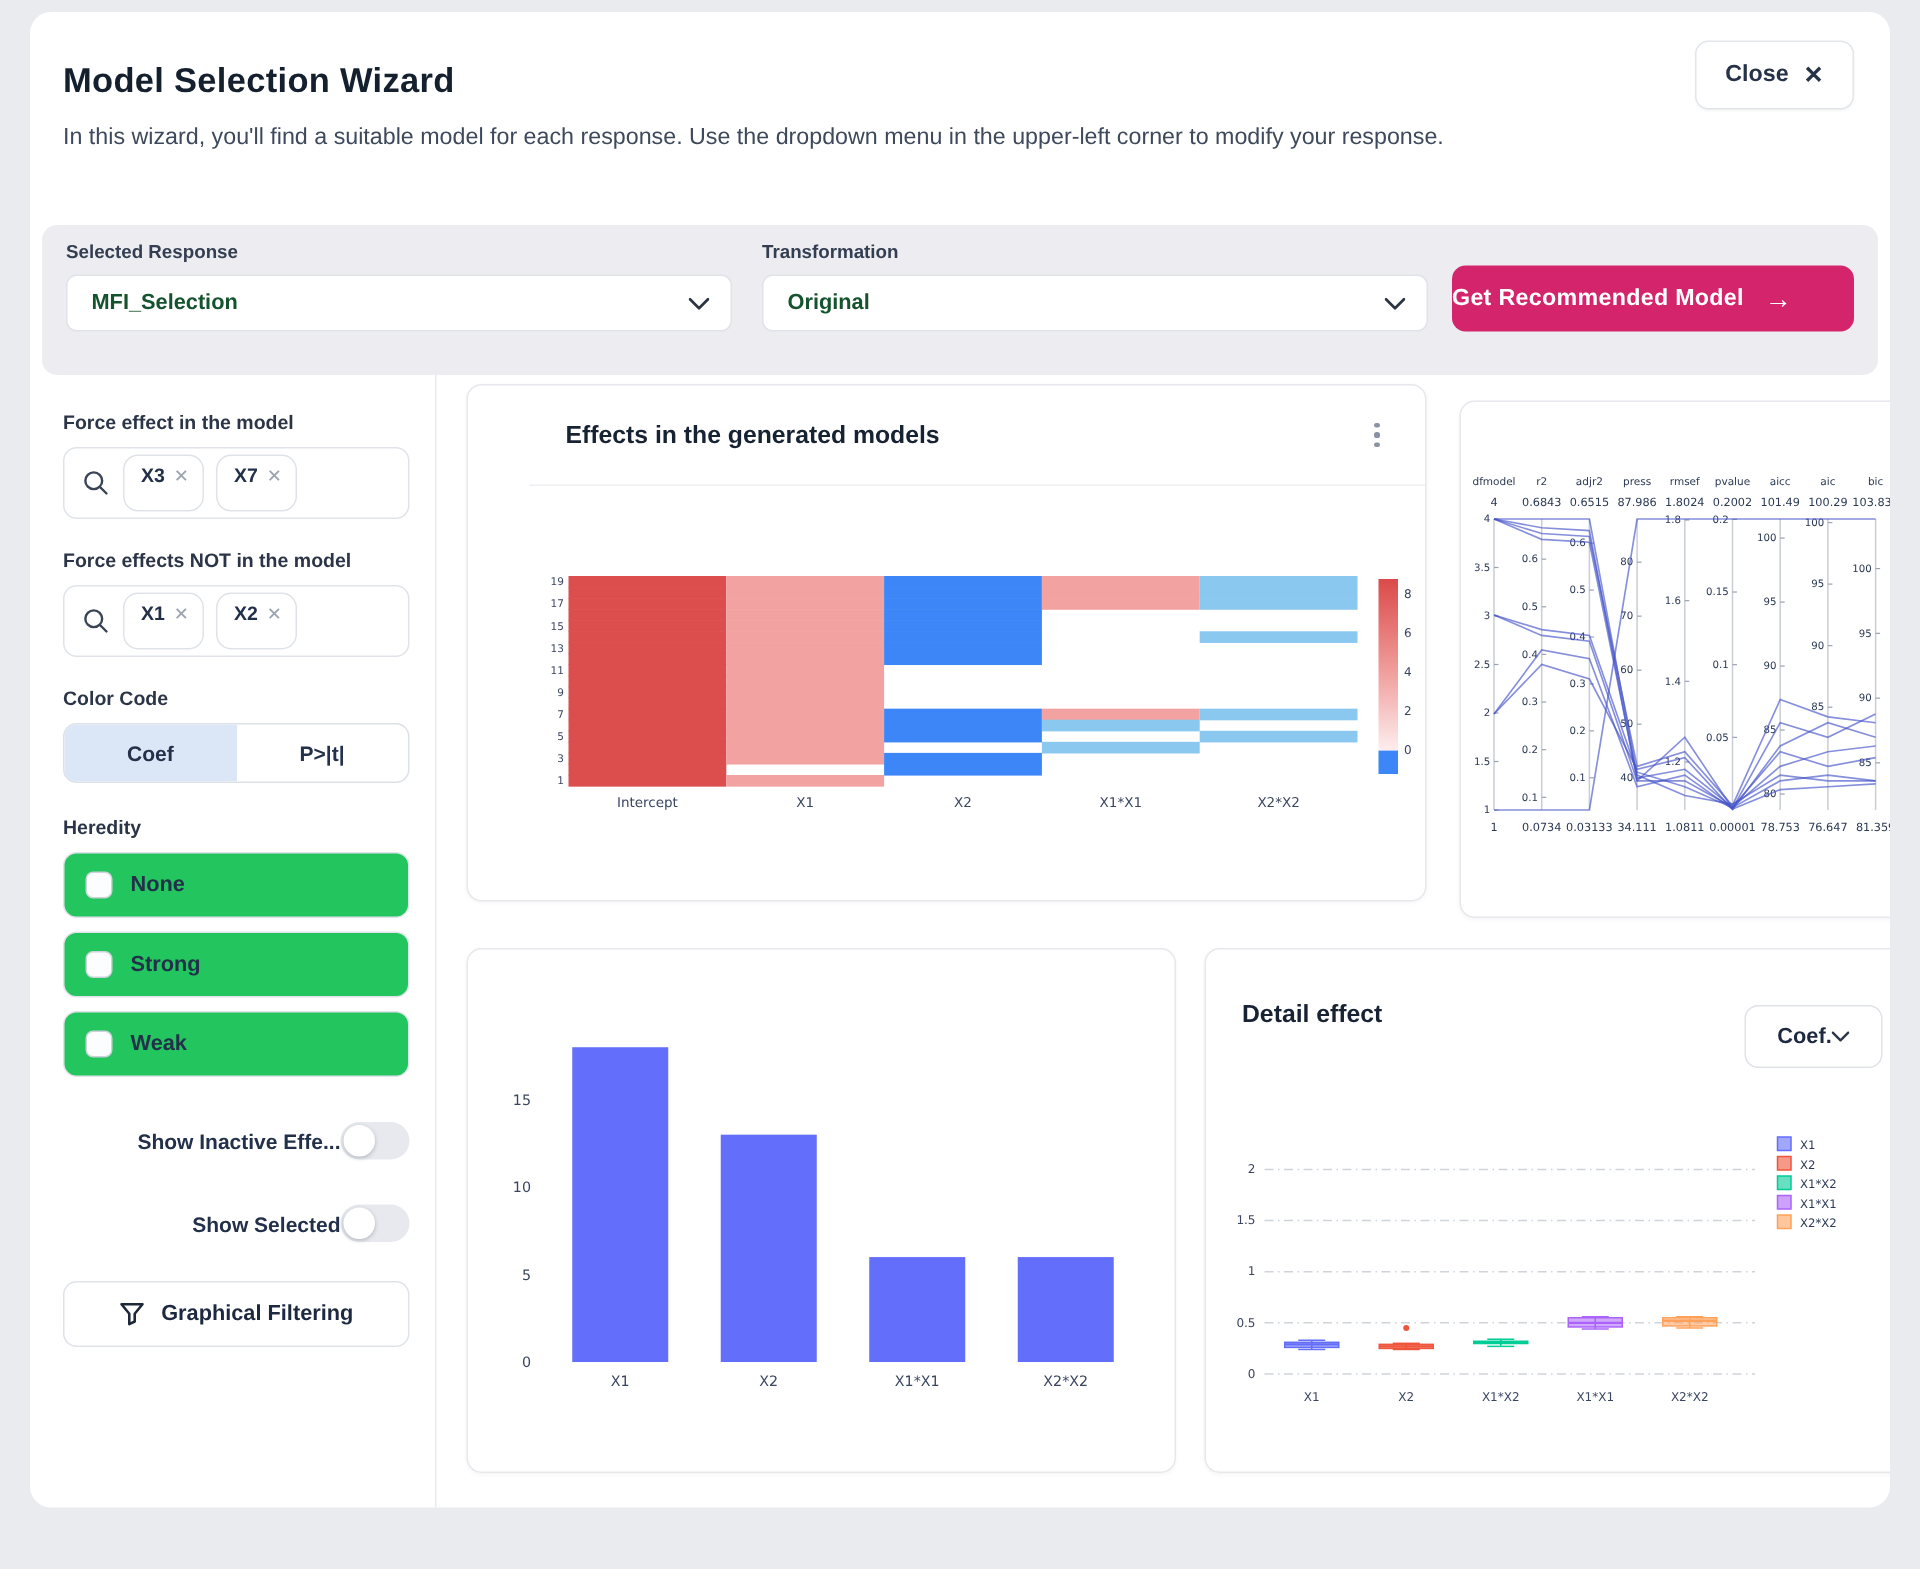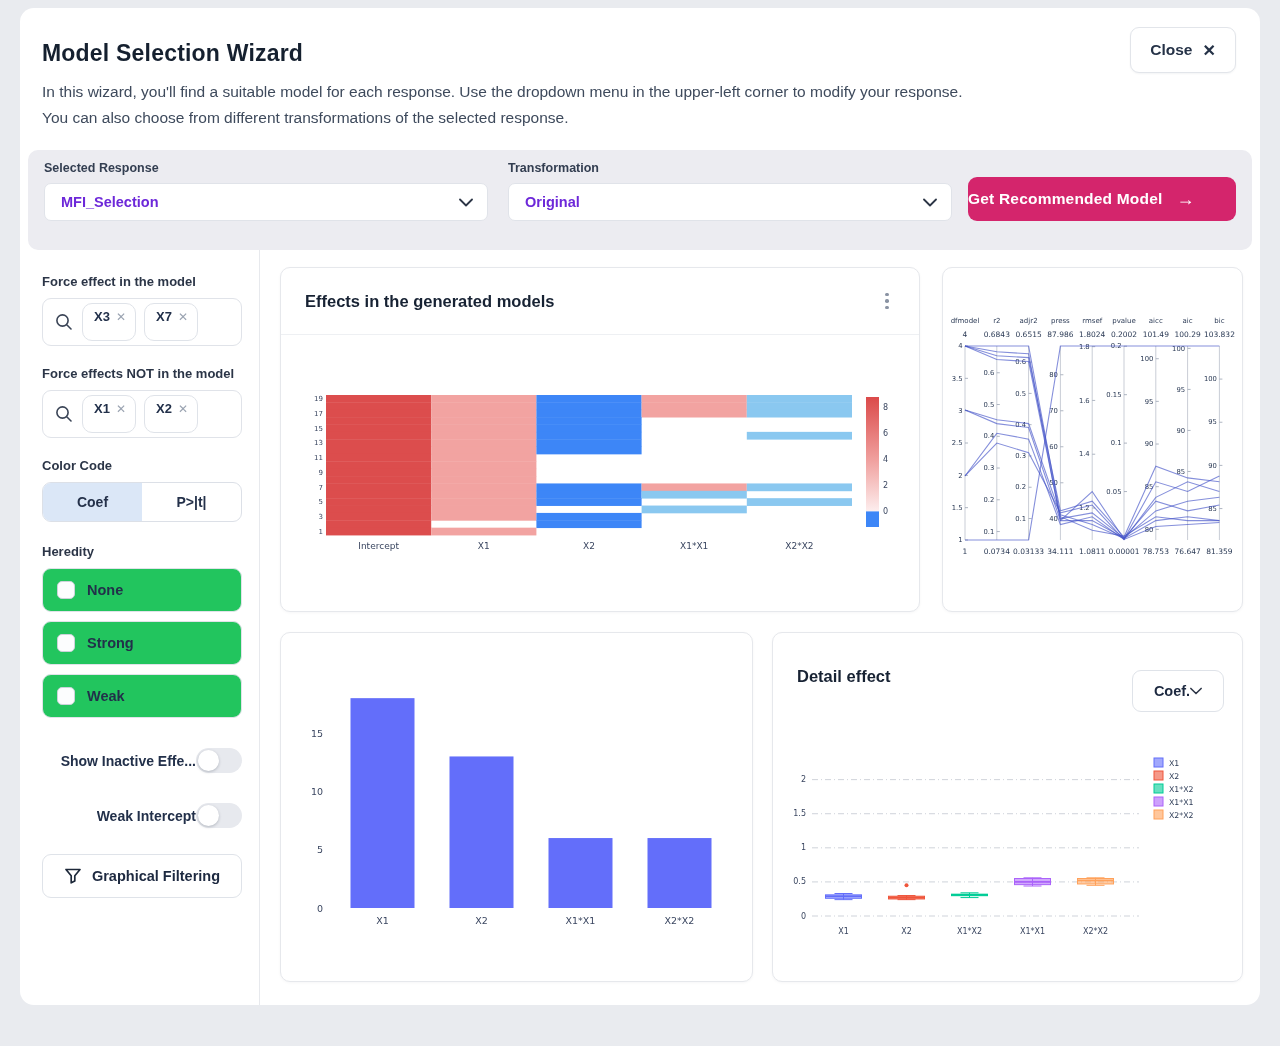--- a/index.html
+++ b/index.html
@@ -10,29 +10,29 @@
   .hdr { position:relative; padding:32px 24px 0 22px; }
   .hdr h1 { font-size:23px; font-weight:700; color:#15202f; letter-spacing:.2px; }
   .hdr .sub { margin-top:12px; font-size:15.5px; line-height:26px; color:#3e4a5c; }
   .close-btn { position:absolute; right:24px; top:19px; width:106px; height:46px; background:#fff; border:1px solid #e2e5ea; border-radius:9px; box-shadow:0 1px 2px rgba(20,30,50,.05); display:flex; align-items:center; justify-content:center; gap:10px; font-size:15.5px; font-weight:600; color:#253247; cursor:pointer; }
   .close-btn .x { font-size:16px; }
 
   
   .strip { position:absolute; left:8px; top:142px; width:1224px; height:100px; background:#ececf1; border-radius:10px; }
   .fld-label { font-size:12.5px; font-weight:600; color:#333e51; }
   .fld { position:absolute; }
-  .fld .sel { margin-top:8px; height:38px; background:#fff; border:1px solid #e0e3e9; border-radius:7px; display:flex; align-items:center; justify-content:space-between; padding:0 14px 0 16px; font-size:14.5px; font-weight:600; color:#6d28d9; cursor:pointer; }
+  .fld .sel { margin-top:8px; height:38px; background:#fff; border:1px solid #e0e3e9; border-radius:7px; display:flex; align-items:center; justify-content:space-between; padding:0 14px 0 16px; font-size:14.5px; font-weight:600; color:#14532d; cursor:pointer; }
   .fld-response { left:16px; top:11px; width:444px; }
   .fld-transform { left:480px; top:11px; width:444px; }
   .rec-btn { position:absolute; left:940px; top:27px; width:268px; height:44px; border:none; border-radius:9px; background:#d4256c; color:#fff; font-size:15.5px; font-weight:600; display:flex; align-items:center; justify-content:flex-start; gap:14px; cursor:pointer; font-family:inherit; letter-spacing:.2px; }
   .rec-btn .arrow { font-size:18px; }
 
   
   .content { position:absolute; left:0; top:242px; width:1240px; height:755px; display:flex; }
-  .sidebar { width:240px; height:100%; border-right:1px solid #e7e9ed; padding:24px 17px 0 22px; }
+  .sidebar { width:271px; height:100%; border-right:1px solid #e7e9ed; padding:24px 17px 0 22px; }
   .side-label { font-size:13px; font-weight:600; color:#2b3547; margin-bottom:9px; }
   .search-box { height:48px; border:1px solid #e0e3e9; border-radius:9px; display:flex; align-items:center; padding:0 8px 0 11px; gap:8px; margin-bottom:20px; background:#fff; }
   .chip { display:flex; align-items:center; gap:6px; border:1px solid #dfe3e9; border-radius:10px; padding:5px 9px 16px 11px; font-size:13px; font-weight:700; color:#22304a; background:#fff; }
   .chip .rm { color:#9aa3b1; font-size:12px; font-weight:400; cursor:pointer; }
   .seg { display:flex; height:40px; border:1px solid #dce0e7; border-radius:9px; overflow:hidden; margin-bottom:22px; background:#fff; }
   .seg > div { flex:1; display:flex; align-items:center; justify-content:center; font-size:14px; font-weight:600; color:#24314a; cursor:pointer; }
   .seg .active { background:#dbe7f7; }
   .chk-card { height:44px; border:1px solid #e0e3e9; border-radius:9px; display:flex; align-items:center; gap:12px; padding:0 14px; margin-bottom:9px; background:#22c55e; cursor:pointer; }
   .chk-box { width:18px; height:18px; border:1.5px solid #ccd2da; border-radius:5px; background:#fcfdfe; }
   .chk-card span.lbl { font-size:14.5px; font-weight:600; color:#22304a; }
@@ -43,41 +43,40 @@
   .gf-btn { margin-top:26px; width:100%; height:44px; border:1px solid #dfe3e9; border-radius:9px; background:#fff; display:flex; align-items:center; justify-content:center; gap:10px; font-size:14.5px; font-weight:700; color:#1d2940; cursor:pointer; font-family:inherit; }
 
   
   .main { position:relative; flex:1; }
   .card { position:absolute; background:#fff; border:1px solid #e6e8ec; border-radius:10px; box-shadow:0 1px 3px rgba(25,35,55,.04); display:flex; flex-direction:column; }
   .card-hd { display:flex; align-items:center; justify-content:space-between; padding:0 18px 0 24px; border-bottom:1px solid #eef0f3; flex:none; }
   .card-hd h2 { font-size:16.5px; font-weight:700; color:#172233; }
   .kebab { width:28px; height:28px; display:flex; flex-direction:column; align-items:center; justify-content:center; gap:3px; cursor:pointer; }
   .kebab i { width:3.5px; height:3.5px; border-radius:50%; background:#8a93a3; }
   .card-body { flex:1; display:flex; align-items:center; justify-content:center; }
-  #card-effects { left:20px; top:17px; width:640px; height:345px; }
+  #card-effects { left:20px; top:6px; width:640px; height:345px;padding-left:41px; }
   #card-effects .card-hd { height:67px; }
   #card-quality { left:682px; top:17px; width:301px; height:345px; }
   #card-quality .card-hd { height:67px; }
   #card-freq { left:20px; top:382px; width:473px; height:350px; }
   #card-freq .card-hd { height:68px; }
   #card-detail { left:512px; top:382px; width:471px; height:350px; }
   #card-detail .card-hd { height:86px; border-bottom:none; }
   .coef-btn { height:42px; min-width:92px; border:1px solid #dfe3e9; border-radius:9px; background:#fff; display:flex; align-items:center; justify-content:center; font-size:14.5px; font-weight:600; color:#1d2940; cursor:pointer; font-family:inherit;margin-top:29px; }
   svg text { font-family:"DejaVu Sans",sans-serif; }
 </style>
 </head>
 <body>
 
 <div class="panel">
 
   <div class="hdr">
     <h1>Model Selection Wizard</h1>
     <div class="sub">
       <div>In this wizard, you'll find a suitable model for each response. Use the dropdown menu in the upper-left corner to modify your response.</div>
-      <div>You can also choose from different transformations of the selected response.</div>
     </div>
     <div class="close-btn">
       <span>Close</span>
       <span class="x">✕</span>
     </div>
   </div>
 
   <div class="strip">
     <div class="fld fld-response">
       <div class="fld-label">Selected Response</div>
@@ -158,21 +157,21 @@
         <span class="lbl">Weak</span>
       </div>
 
       <div class="tgl-row">
         <span class="lbl">Show Inactive Effe...</span>
         <span class="toggle">
             <span class="knob"></span>
           </span>
       </div>
       <div class="tgl-row">
-        <span class="lbl">Weak Intercept</span>
+        <span class="lbl">Show Selected</span>
         <span class="toggle">
             <span class="knob"></span>
           </span>
       </div>
 
       <button class="gf-btn">
         <svg width="18" height="18" viewBox="0 0 18 18">
             <path d="M2 2.5 H16 L10.8 8.8 V14 L7.2 15.8 V8.8 Z" fill="none" stroke="#1d2839" stroke-width="1.7" stroke-linejoin="round"></path>
           </svg>
         <span>Graphical Filtering</span>

